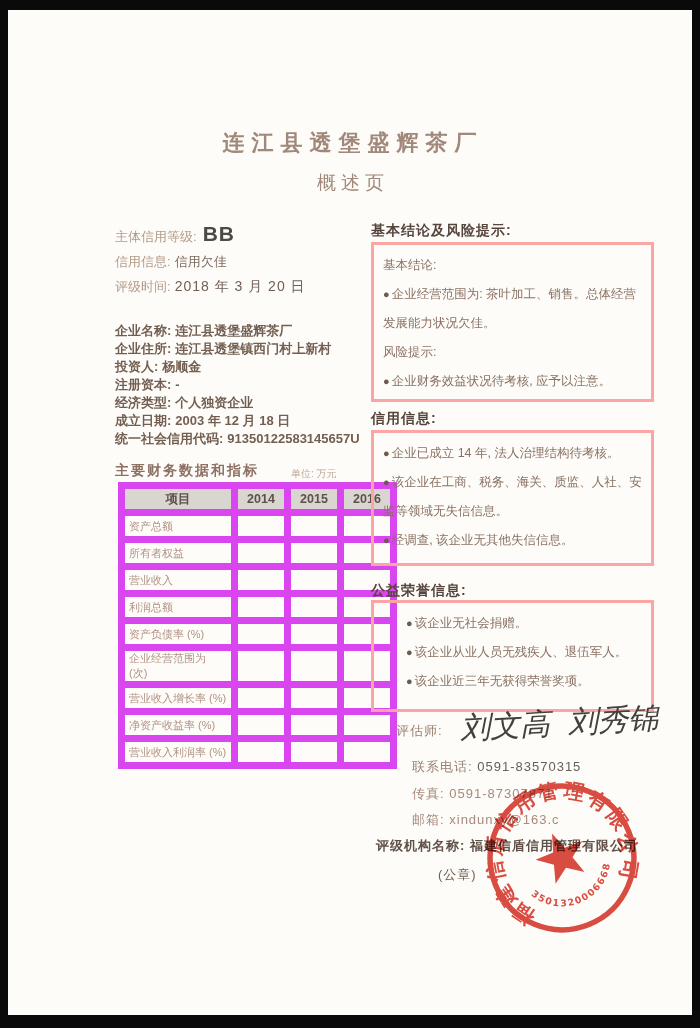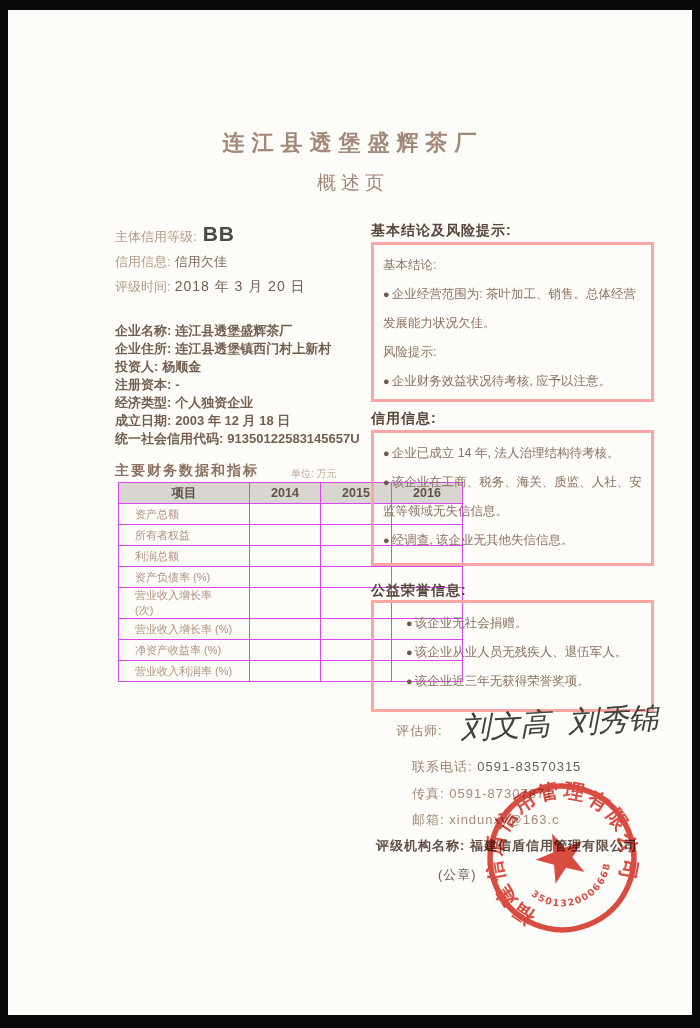--- a/index.html
+++ b/index.html
@@ -23,21 +23,21 @@
   .company{position:absolute;top:312px;left:107px;width:275px;font-size:13px;
     color:#735f51;font-weight:bold;line-height:18px;}
   .company .c-lab{margin-right:4px;}
   
   .fin-title{position:absolute;top:452px;left:107px;font-size:14px;color:#8d7264;
     font-weight:bold;letter-spacing:2px;}
   .fin-unit{position:absolute;top:457px;left:283px;font-size:10px;color:#bba violet;}
   .fin-unit{color:#bca593;}
   .fin-table{position:absolute;top:472px;left:110px;border-collapse:collapse;
     font-size:11px;color:#b29183;}
-  .fin-table th,.fin-table td{border:1px solid #d946ef;height:20px;padding:0 16px;}
+  .fin-table th,.fin-table td{border:7px solid #d946ef;height:20px;padding:0 4px;}
   .fin-table th{background:#d9d5d1;color:#5d5149;font-size:12.5px;font-weight:bold;}
   .fin-table .col-item{width:98px;text-align:center;}
   .fin-table td.rowlab{text-align:left;margin-left:46px;}
   .fin-table .col-yr{width:38px;text-align:center;}
   
   .sec-head{position:absolute;left:363px;font-size:14px;font-weight:bold;color:#55453c;letter-spacing:1px;}
   .sec-box{position:absolute;left:363px;width:283px;box-sizing:border-box;
     border:3px solid #fca5a5;padding:6px 9px;font-size:12.5px;color:#8a7163;line-height:29px;}
   #box-conclusion{top:232px;height:160px;}
   #box-credit{top:420px;height:136px;}
@@ -111,33 +111,39 @@
           <td></td>
           <td></td>
         </tr>
       <tr>
           <td class="rowlab">所有者权益</td>
           <td></td>
           <td></td>
           <td></td>
         </tr>
       <tr>
+          <td class="rowlab">营业收入</td>
+          <td></td>
+          <td></td>
+          <td></td>
+        </tr>
+      <tr>
           <td class="rowlab">利润总额</td>
           <td></td>
           <td></td>
           <td></td>
         </tr>
       <tr>
           <td class="rowlab">资产负债率 (%)</td>
           <td></td>
           <td></td>
           <td></td>
         </tr>
       <tr>
-          <td class="rowlab">营业收入增长率 (次)</td>
+          <td class="rowlab">企业经营范围为 (次)</td>
           <td></td>
           <td></td>
           <td></td>
         </tr>
       <tr>
           <td class="rowlab">营业收入增长率 (%)</td>
           <td></td>
           <td></td>
           <td></td>
         </tr>

